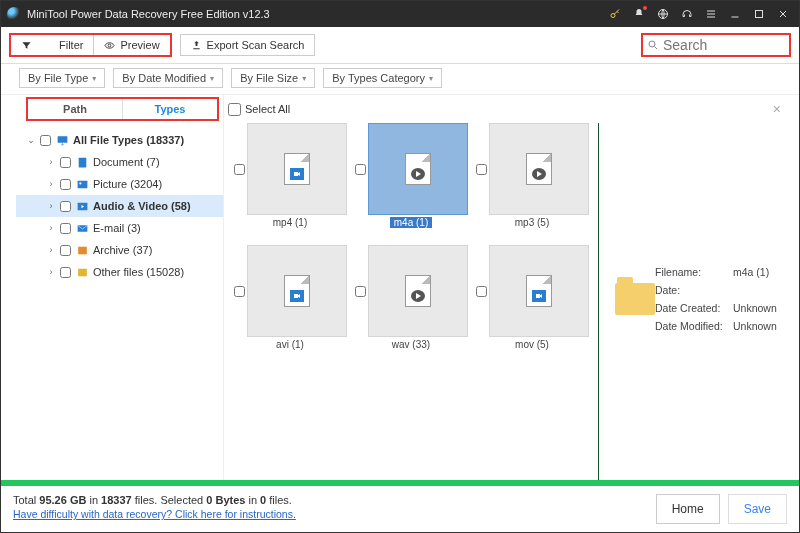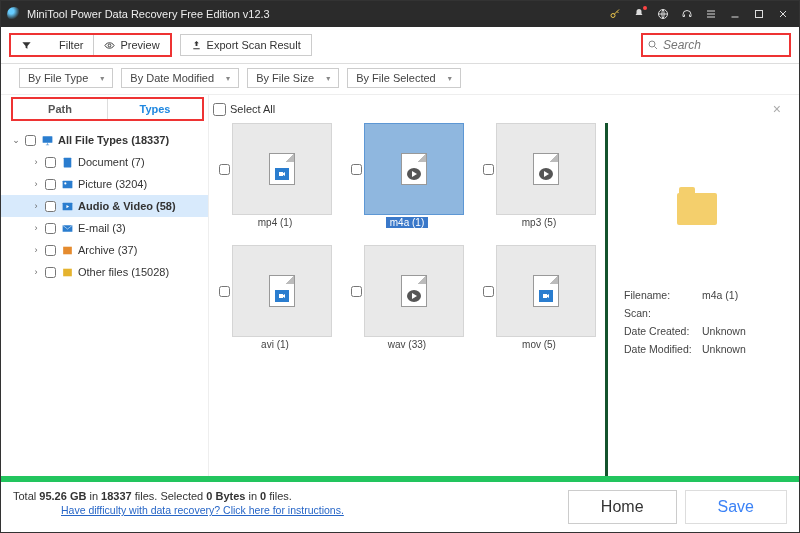--- a/index.html
+++ b/index.html
@@ -17,81 +17,81 @@
   
   .toolbar { display: flex; align-items: center; padding: 6px 8px; gap: 8px; border-bottom: 1px solid #ddd; font-size: 11px; flex-wrap: wrap; }
   .btn { border: 1px solid #ccc; background: #fff; padding: 4px 10px; display: inline-flex; align-items: center; gap: 5px; cursor: pointer; color:#333;}
   .btn svg { width: 11px; height: 11px; }
   .redbox { border: 2px solid #e33 !important; }
   .group-header-main { display:flex; gap:0; }
   .group-header-main .btn:nth-child(1){border-right:none;gap:27px;}
 
   .searchwrap { margin-left: auto; border: 2px solid #e33; display: flex; align-items: center; height: 24px; width: 150px; background:#fff; position:relative;}
   .searchwrap svg { width:12px; height:12px; margin: 0 4px; color:#888;}
-  .searchwrap input { border: none; outline: none; font-size: 12px; width: 110px; color:#666; background:transparent;font-style:italic;}
+  .searchwrap input { border: none; outline: none; font-size: 14px; width: 110px; color:#666; background:transparent;}
 
   
   .filterrow { display: flex; gap: 8px; padding: 4px 12px 6px 18px; font-size: 11px; }
-  .dropdn { border: 1px solid #ccc; padding: 3px 8px; display: inline-flex; align-items: center; gap: 12px; cursor: pointer; color:#444; background:#fff;}
+  .dropdn { border: 1px solid #ccc; padding: 3px 8px; display: inline-flex; align-items: center; gap: 4px; cursor: pointer; color:#444; background:#fff;}
   .caret { font-size: 8px; color:#888; }
 
   
   .content { flex: 1; display: flex; min-height: 0; border-top:1px solid #eee;}
 
   
-  .sidebar { width: 208px; border-right: 1px solid #eee; display:flex; flex-direction:column; }
+  .sidebar { width: 208px; border-right: 1px solid #eee; display:flex; flex-direction:column;margin-left:15px; }
   .tabs { display: flex; border: 2px solid #e33; margin: 2px 4px 4px 10px; }
   .tab { flex: 1; text-align: center; font-size: 11px; padding: 4px 0; cursor: pointer; font-weight: 600;}
   .tab.path { color:#555; }
   .tab.type { color:#2088e0; border-left:1px solid #ddd;}
   .tree { font-size: 11px; padding: 4px 0; color:#333; }
   .tnode { display:flex; align-items:center; height:22px; padding-left:10px; gap:4px; cursor:pointer;}
   .tnode.child { padding-left: 30px; }
   .tnode.sel { background:#d8eafc; }
   .tnode .exp { width:10px; text-align:center; color:#666; font-size:9px;}
   .tnode input[type=checkbox]{ width:11px; height:11px;}
   .ticon { width:14px; height:14px; display:inline-flex; align-items:center; justify-content:center;}
   .ticon svg { width:13px; height:13px;}
 
   
   .main { flex:1; display:flex; flex-direction:column; position:relative; min-width:0;}
   .selectall { font-size:11px; padding:6px 6px 6px 4px; color:#333; display:flex; align-items:center; gap:4px;}
   .selectall .close-x { margin-left:auto; margin-right:12px; color:#aaa; font-size:14px; cursor:pointer;}
   .gridwrap { flex:1; display:flex; }
-  .grid { padding: 0 6px; display:grid; grid-template-columns: repeat(3, 120px); grid-auto-rows: 118px; gap: 4px 12px; align-content:start;}
+  .grid { padding: 0 6px; display:grid; grid-template-columns: repeat(3, 120px); grid-auto-rows: 118px; gap: 4px 1px; align-content:start;}
   .cell { display:flex; flex-direction:column; align-items:center; }
   .thumbwrap { display:flex; align-items:center;}
   .thumbwrap input[type=checkbox]{ width:11px; height:11px; margin-right:2px;}
   .thumb { width:100px; height:92px; background:#e9e9e9; border:1px solid #d5d5d5; display:flex; align-items:center; justify-content:center; position:relative;}
   .thumb.sel { background:#8fb7df; border-color:#5d97d4;}
   .fname { font-size:10px; color:#444; margin-top:2px;}
   .thumb.sel + .fname-sel-wrap .fname, .cell.selected .fname{ background:#3a78c9; color:#fff; padding:0 4px;}
   .ficon { width:26px; height:32px; background:#fff; border:1px solid #999; position:relative;}
   .ficon::before { content:""; position:absolute; top:0; right:0; width:8px; height:8px; background:linear-gradient(135deg,#fff 49%, #bbb 50%);}
   .ficon .inner { position:absolute; left:5px; top:14px; width:14px; height:12px; display:flex; align-items:center; justify-content:center;}
   .ic-video { background:#2a7dcf; }
   .ic-play  { background:#555; border-radius:50%; }
   .ic-play::after{content:"";border-left:5px solid #fff;border-top:3px solid transparent;border-bottom:3px solid transparent;margin-left:1px;}
 
   
-  .preview { width:180px; border-left:3px solid #14532d; padding:12px 16px; font-size:11px; color:#333; display:flex; flex-direction:column; align-items:center;}
+  .preview { width:180px; border-left:1px solid #14532d; padding:12px 16px; font-size:11px; color:#333; display:flex; flex-direction:row; align-items:center;}
   .pthumb { width:120px; height:100px; display:flex; align-items:center; justify-content:center; margin-top:24px; margin-bottom:30px;}
   .folder { width:40px; height:32px; background:#f4cf6c; border-radius:2px; position:relative;}
   .folder::before{content:"";position:absolute;top:-6px;left:2px;width:16px;height:8px;background:#f4cf6c;border-radius:2px 2px 0 0;}
   .proplist { width:100%; font-size:10.5px; color:#444;}
   .proplist div{ display:flex; margin-bottom:6px;}
   .proplist .k{ width:78px; }
   .proplist .v{ flex:1;}
 
   
   .footer { border-top:6px solid #22c55e; padding:8px 12px; display:flex; align-items:flex-start; font-size:11px; color:#333;}
   .footer .info { display:flex; flex-direction:column; gap:2px;}
-  .footer a { color:#2766c7; font-size:10.5px;margin-left:48px;}
+  .footer a { color:#2766c7; font-size:10.5px;}
   .footer .spacer{flex:1;}
-  .fbtn { border:1px solid #ccc; padding:7px 32px; margin-left:8px; font-size:16px; cursor:pointer; background:#fff; color:#333;}
+  .fbtn { border:1px solid #ccc; padding:7px 15px; margin-left:8px; font-size:12px; cursor:pointer; background:#fff; color:#333;}
   .fbtn.disabled { color:#3b82f6; border-color:#ddd;}
 </style>
 </head>
 <body>
 
 <div class="window">
 
   <div class="titlebar">
     <span class="logo"></span>
     <span>MiniTool Power Data Recovery Free Edition v12.3</span>
@@ -153,21 +153,21 @@
             <circle cx="12" cy="12" r="3"></circle>
             <path d="M2 12s3-6 10-6 10 6 10 6-3 6-10 6S2 12 2 12z"></path>
           </svg>
         <span>Preview</span>
       </span>
     </span>
     <span class="btn">
       <svg viewBox="0 0 24 24" fill="#333">
           <path d="M5 20h14v-2H5zM12 2l-5 5h3v6h4V7h3z"></path>
         </svg>
-      <span>Export Scan Result</span>
+      <span>Export Scan Search</span>
     </span>
     <span class="searchwrap">
       <svg viewBox="0 0 24 24" fill="none" stroke="#888" stroke-width="2">
           <circle cx="10" cy="10" r="6"></circle>
           <path d="M20 20l-5-5"></path>
         </svg>
       <input placeholder="Search" style="">
     </span>
   </div>
 
@@ -178,21 +178,21 @@
       </span>
     <span class="dropdn">
         <span>By Date Modified</span>
         <span class="caret">▾</span>
       </span>
     <span class="dropdn">
         <span>By File Size</span>
         <span class="caret">▾</span>
       </span>
     <span class="dropdn">
-        <span>By File Selected</span>
+        <span>By Types Category</span>
         <span class="caret">▾</span>
       </span>
   </div>
 
   <div class="content">
 
     <div class="sidebar">
       <div class="tabs">
         <div class="tab path">Path</div>
         <div class="tab type">Types</div>
@@ -371,21 +371,21 @@
         <div class="preview">
           <div class="pthumb">
             <div class="folder"></div>
           </div>
           <div class="proplist" id="props">
               <div>
                 <span class="k">Filename:</span>
                 <span class="v">m4a (1)</span>
               </div>
               <div>
-                <span class="k">Scan:</span>
+                <span class="k">Date:</span>
                 <span class="v"></span>
               </div>
               <div>
                 <span class="k">Date Created:</span>
                 <span class="v">Unknown</span>
               </div>
               <div>
                 <span class="k">Date Modified:</span>
                 <span class="v">Unknown</span>
               </div>

